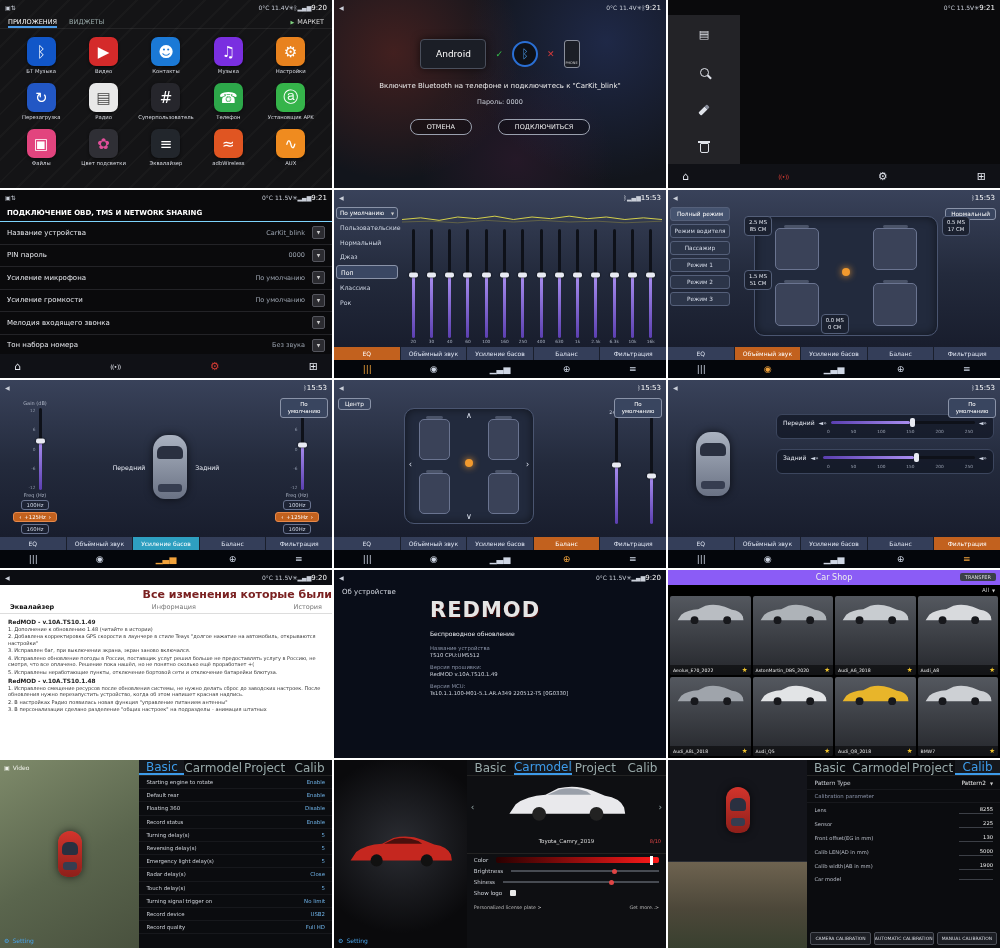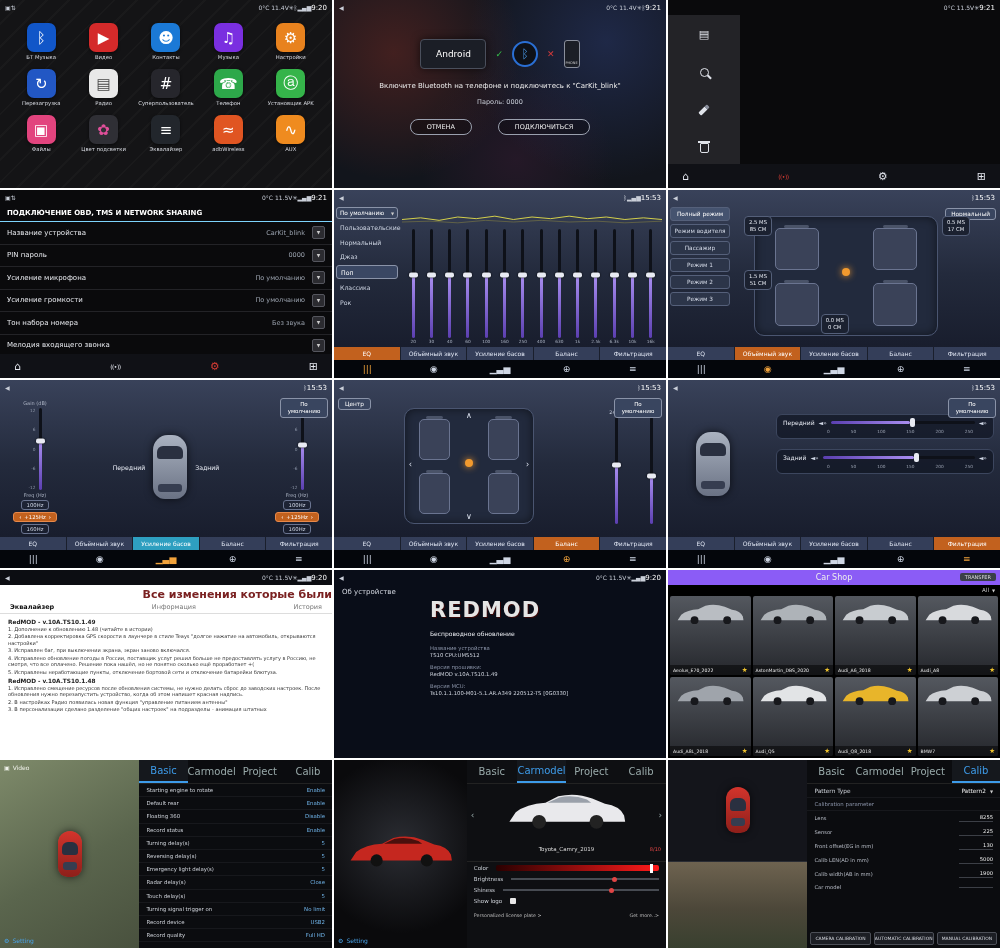--- a/index.html
+++ b/index.html
@@ -162,21 +162,21 @@
 .car-img{padding:6px 4px 0}
 .car-img svg{width:100%;height:auto}
 .car-meta{position:absolute;bottom:0;left:0;right:0;display:flex;justify-content:space-between;align-items:center;padding:1px 3px;font-size:4.6px;background:rgba(0,0,0,.5);color:#e8e8e8}
 .car-star{color:#edc12c;font-size:6.5px}
 
 .cam-left{position:absolute;left:0;top:0;bottom:0;width:42%;background:linear-gradient(150deg,#7e8a6a,#5a654d 55%,#49513e)}
 .video-tag{position:absolute;left:4px;top:4px;font-size:6px;color:#f0f2ea;display:flex;gap:3px;align-items:center}
 .setting-tag{position:absolute;left:4px;bottom:4px;font-size:6px;color:#4aa3e8;display:flex;gap:3px;align-items:center}
 .cam-car{position:absolute;left:50%;top:50%;transform:translate(-50%,-50%)}
 .set-right{position:absolute;right:0;top:0;bottom:0;width:58%;background:#0b0c0f}
-.ctabs{display:flex;height:24px;border-bottom:1px solid #222;font-size:10px;color:#9aa}
+.ctabs{display:flex;height:16px;border-bottom:1px solid #222;font-size:12px;color:#9aa}
 .ctabs span{flex:1;display:flex;align-items:center;justify-content:center}
 .ctabs .act{color:#3d9be9;border-bottom:2px solid #3d9be9;background:#15181d}
 .set-row{display:flex;justify-content:space-between;align-items:center;height:13.2px;padding:0 7px;font-size:5.4px;border-bottom:1px solid #17181c;color:#cfd3da}
 .set-val{color:#6fb3e8}
 .cm-left{position:absolute;left:0;top:0;bottom:0;width:40%;background:radial-gradient(circle at 50% 45%,#2b2d33,#0a0a0c 72%)}
 .cm-left svg{position:absolute;left:8%;top:50%;width:84%;transform:translateY(-55%)}
 .cm-right{position:absolute;right:0;top:0;bottom:0;width:60%;background:#0e0f12}
 .cm-stage{height:78px;position:relative;border-bottom:1px solid #222}
 .cm-stage svg{position:absolute;left:18%;top:6px;width:64%}
 .pager-arrow{position:absolute;top:34%;font-size:9px;color:#9aa}
@@ -215,20 +215,28 @@
         <span>⇅</span>
       </span>
       <span class="sicons">
         <span>0°C 11.4V</span>
         <span>✳</span>
         <span>ᛒ</span>
         <span>▂▄▆</span>
         <span class="time">9:20</span>
       </span>
     </div>
+    <div class="l-tabs">
+      <span class="l-tab act">ПРИЛОЖЕНИЯ</span>
+      <span class="l-tab">ВИДЖЕТЫ</span>
+      <span class="l-market">
+          <i>▶</i>
+          <span>МАРКЕТ</span>
+        </span>
+    </div>
     <div class="app-grid">
 
         <div class="app">
           <div class="app-ic" style="background: rgb(17, 86, 200);">
             <span>ᛒ</span>
           </div>
           <div class="app-lb">БТ Музыка</div>
         </div>
 
         <div class="app">
@@ -429,28 +437,28 @@
           <span class="ddbox"></span>
         </div>
 
         <div class="obd-row">
           <span>Усиление громкости</span>
           <span class="obd-val">По умолчанию</span>
           <span class="ddbox"></span>
         </div>
 
         <div class="obd-row">
+          <span>Мелодия входящего звонка</span>
+          <span class="obd-val"></span>
+          <span class="ddbox"></span>
+        </div>
+
+        <div class="obd-row">
           <span>Тон набора номера</span>
           <span class="obd-val">Без звука</span>
-          <span class="ddbox"></span>
-        </div>
-
-        <div class="obd-row">
-          <span>Мелодия входящего звонка</span>
-          <span class="obd-val"></span>
           <span class="ddbox"></span>
         </div>
       </div>
     <div class="bbar">
       <span>⌂</span>
       <span class="broadcast">((•))</span>
       <span class="red">⚙</span>
       <span>⊞</span>
     </div>
   </div>

